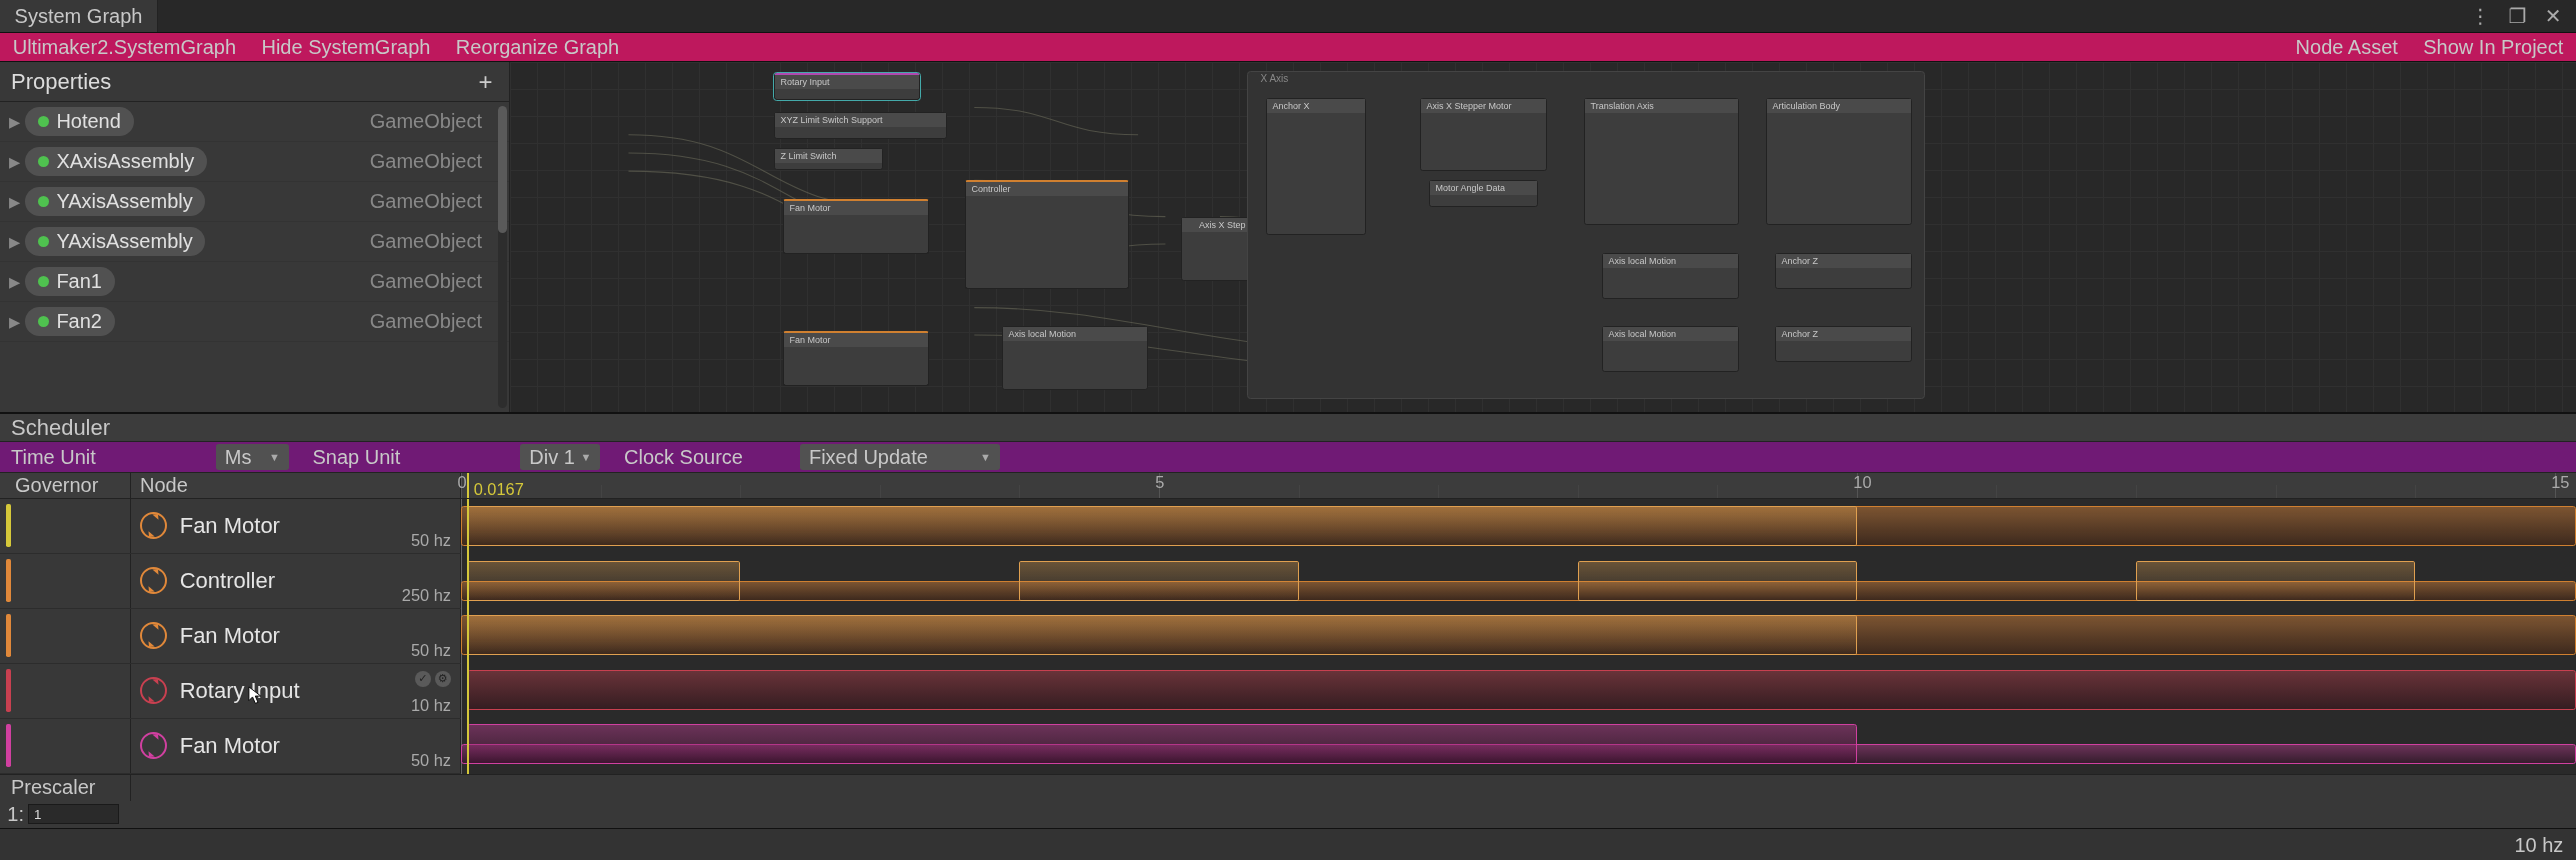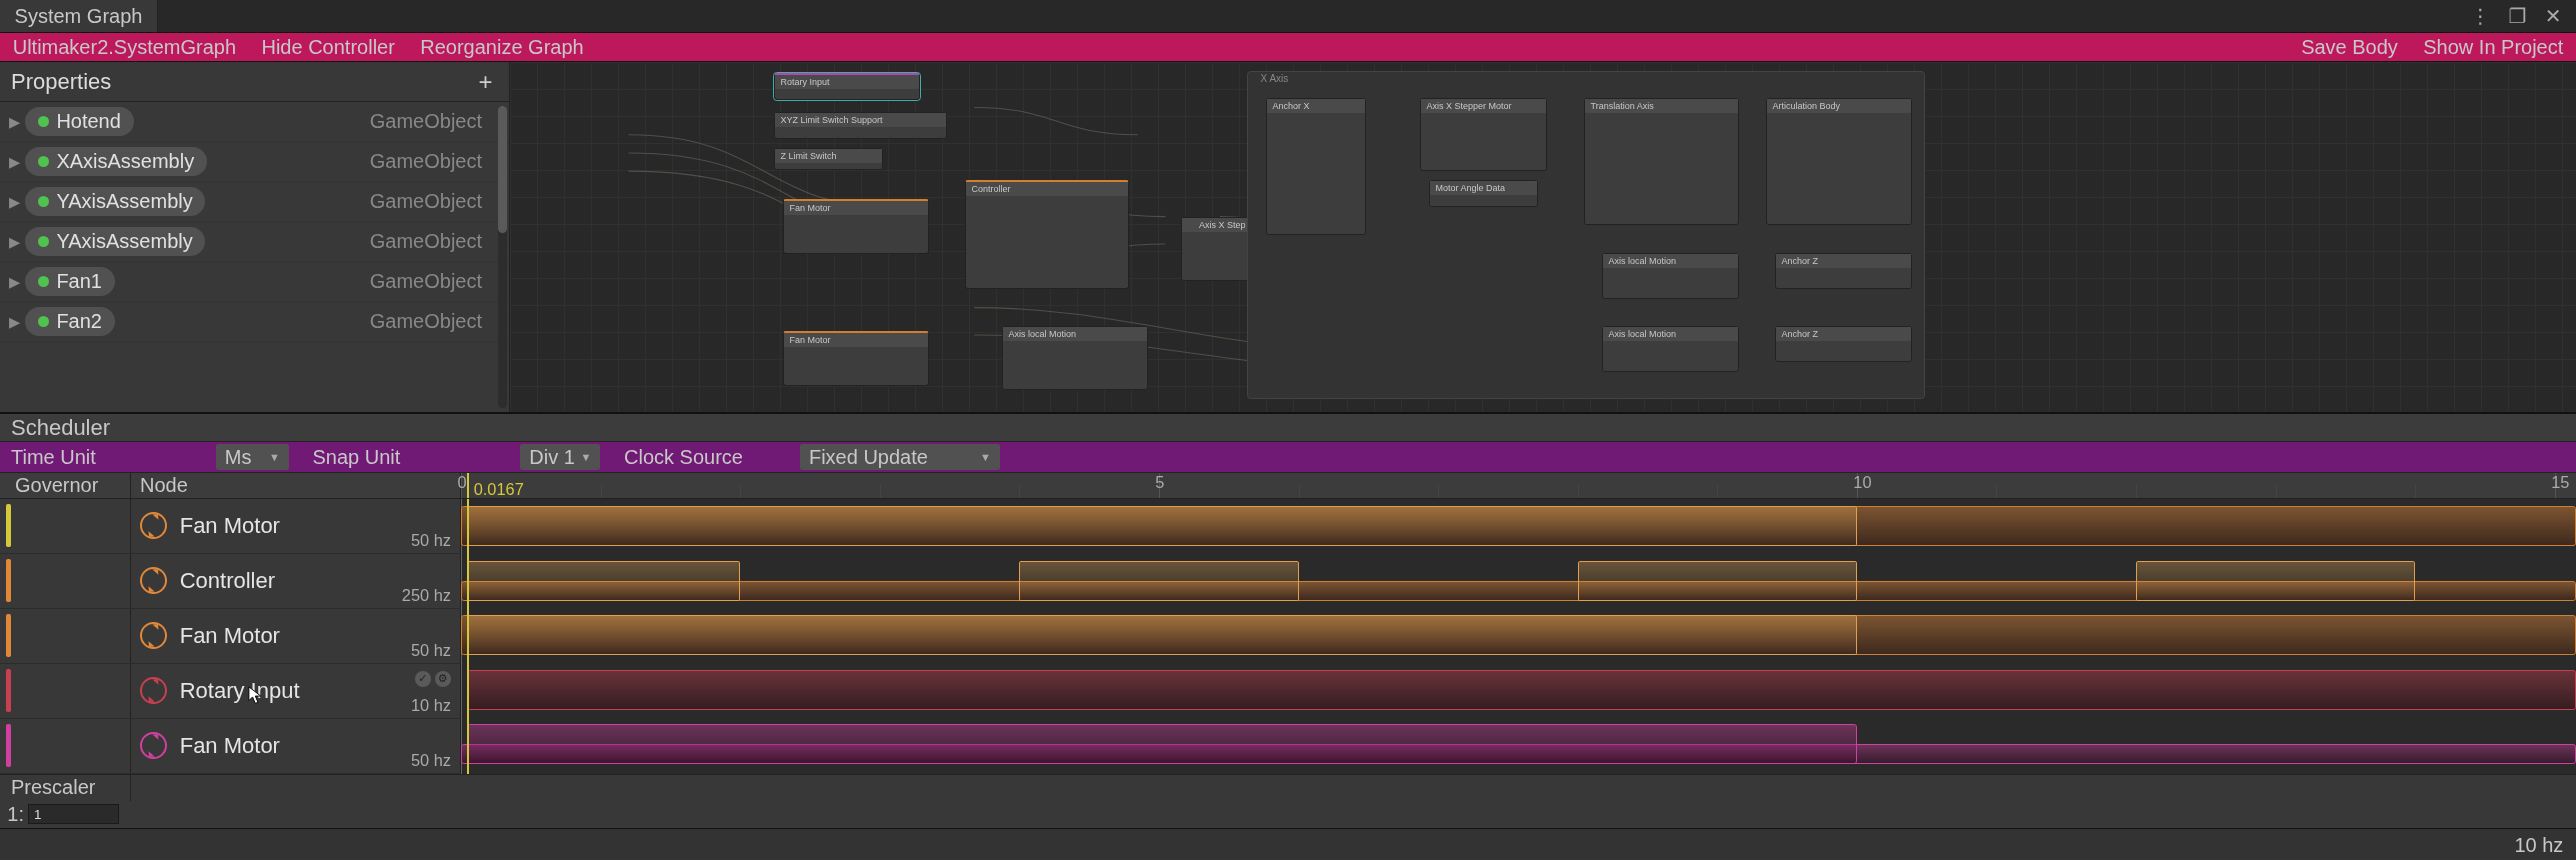--- a/index.html
+++ b/index.html
@@ -127,24 +127,24 @@
   <div class="spacer"></div>
   <div class="win-controls">
     <span>⋮</span>
     <span>❐</span>
     <span>✕</span>
   </div>
 </div>
 
 <div class="toolbar">
   <div class="tb-item path">Ultimaker2.SystemGraph</div>
-  <div class="tb-item">Hide Controller</div>
+  <div class="tb-item">Hide SystemGraph</div>
   <div class="tb-item">Reorganize Graph</div>
   <div class="spacer"></div>
-  <div class="tb-right">Save Body</div>
+  <div class="tb-right">Node Asset</div>
   <div class="tb-right">Show In Project</div>
 </div>
 
 <div class="main">
 
   <div class="properties">
     <div class="prop-header">
       <span class="title">Properties</span>
       <span class="add">+</span>
     </div>

